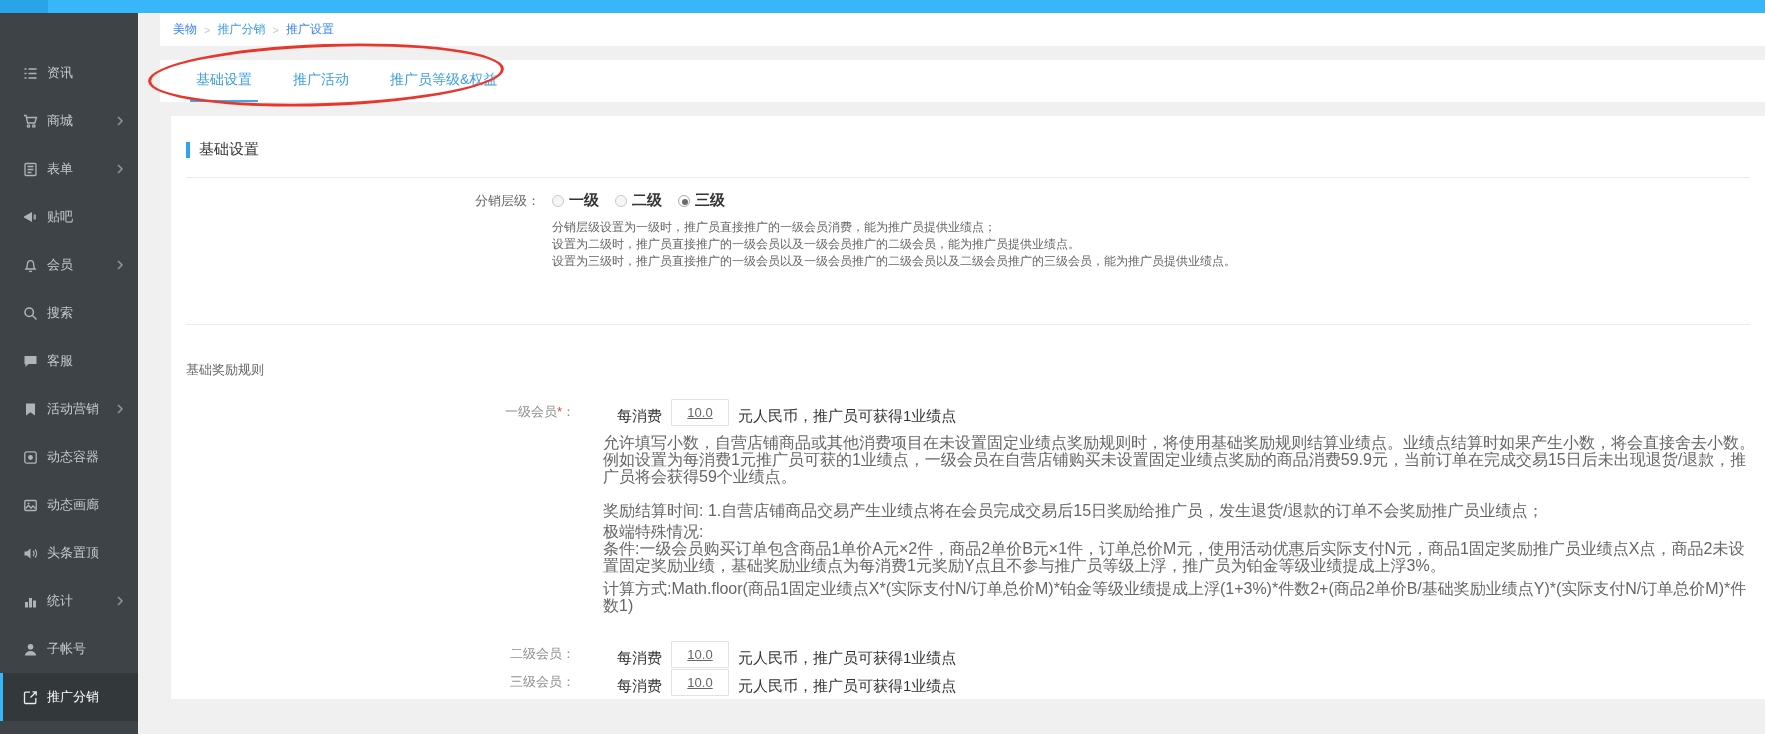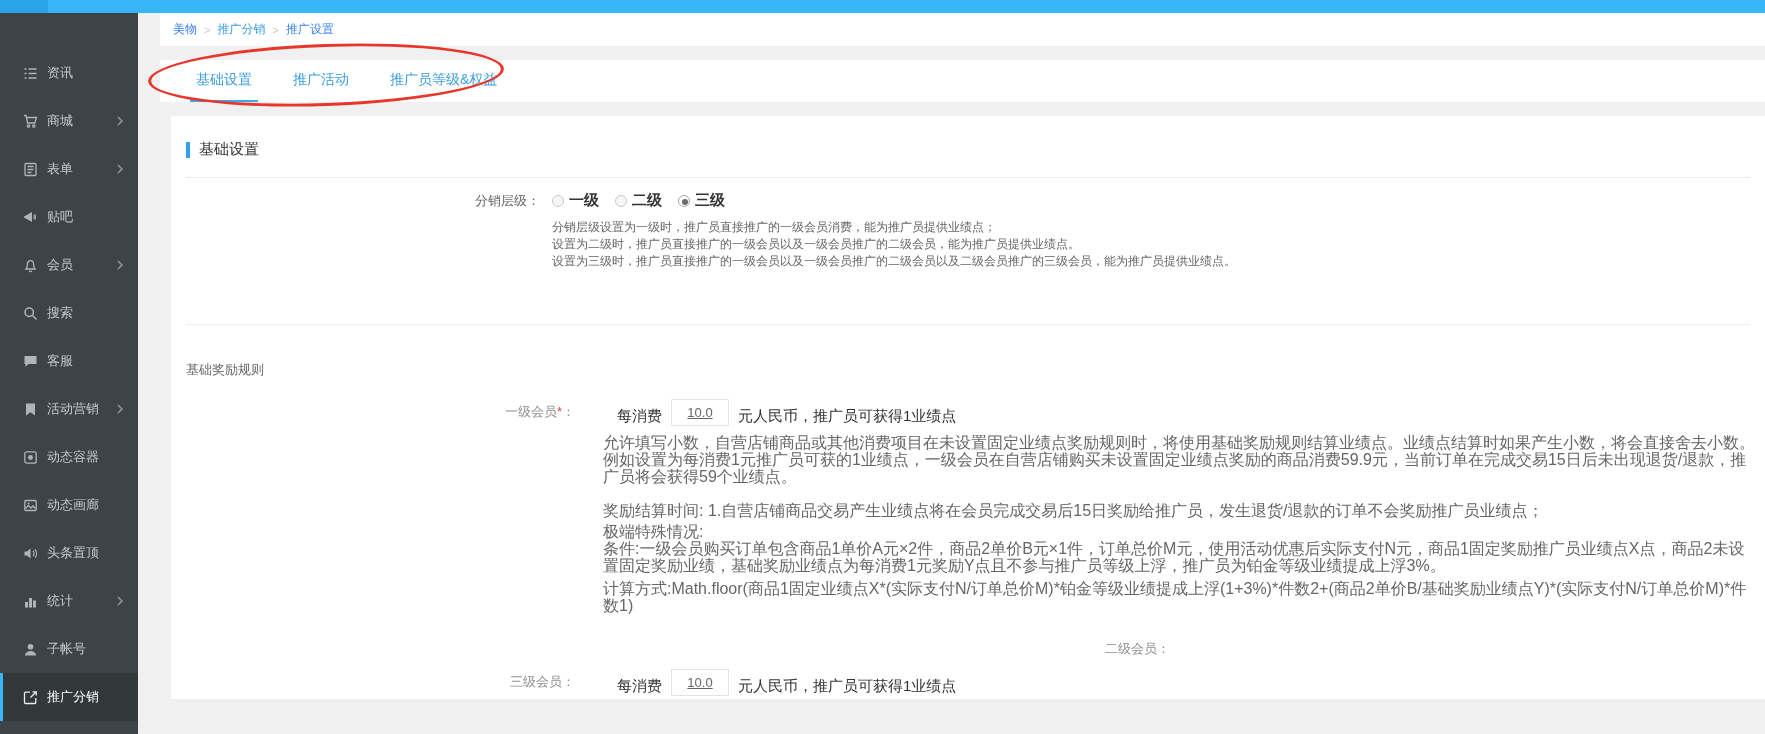--- a/index.html
+++ b/index.html
@@ -89,21 +89,21 @@
   .m-star { color:#f04134; }
   .m-content { display:flex; align-items:flex-end; margin-left:42px; }
   .m-prefix, .m-suffix { font-size:15px; color:#333; }
   .m-input {
     width:58px; height:27px; border:1px solid #e2e2e2; border-radius:1px;
     margin:0 9px; text-align:center; font-size:13px; color:#666; outline:none;
     font-family:"Liberation Sans","DejaVu Sans",sans-serif;
     text-decoration:underline;
   }
   .member-row.r1 { margin-top:19px; }
-  .member-row.r2 { margin-top:26px;flex-direction:column; }
+  .member-row.r2 { margin-top:26px; }
   .member-row.r3 { }
 
   .notes { margin:8px 0 0 432px; width:1155px; font-size:16px; color:#666; line-height:17px; }
   .note-settle { margin-top:17px; }
   .note-extreme { margin-top:4px; }
   .note-formula { margin-top:6px; }
 
   
   .annotation-ellipse {
     position:absolute; left:148px; top:44px; width:356px; height:62px;

